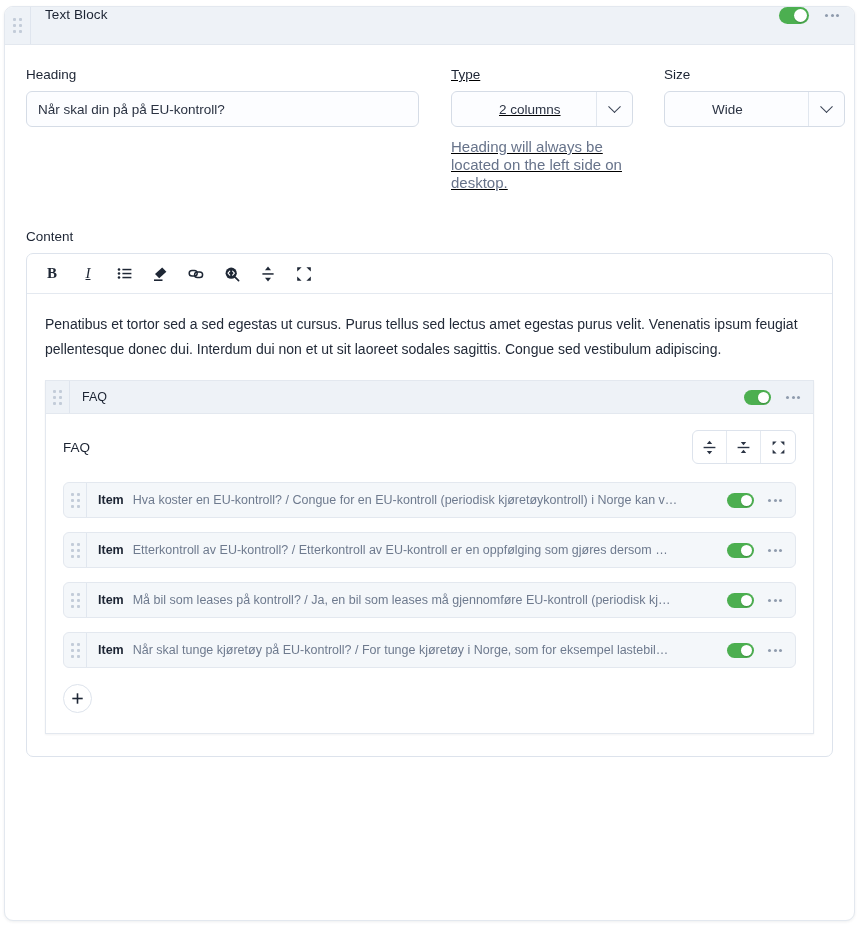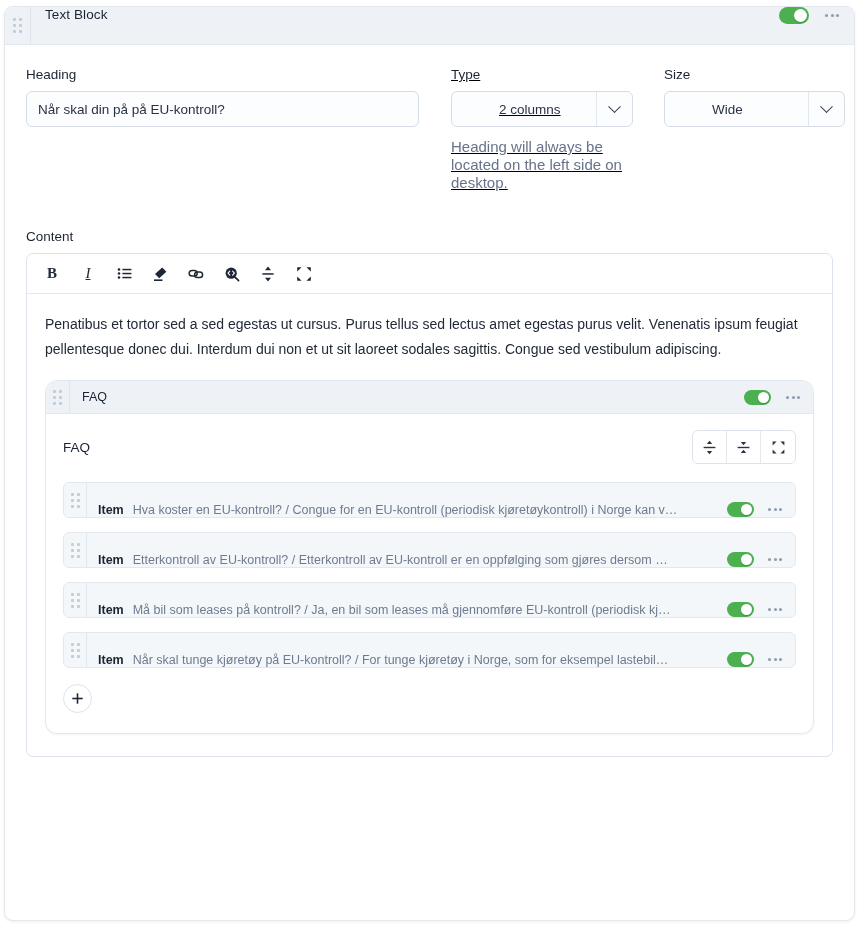--- a/index.html
+++ b/index.html
@@ -227,21 +227,21 @@
   .editor-paragraph {
     font-size: 14px;
     line-height: 25px;
     color: #222a38;
     margin-bottom: 18px;
   }
 
   
   .faq-card {
     border: 1px solid #e3e8ef;
-    border-radius: 12px;
+    border-radius: 0;
     background: #ffffff;
     overflow: hidden;
     box-shadow: 0 1px 2px rgba(16,24,40,.05);
   }
   .faq-header {
     height: 33px;
     background: #eef2f7;
     border-bottom: 1px solid #e3e8ef;
     display: flex;
     align-items: center;
@@ -291,21 +291,21 @@
   }
   .btn-group .gbtn:last-child { border-right: none; }
 
   
   .item-row {
     height: 36px;
     background: #f4f7fa;
     border: 1px solid #e3e8ef;
     border-radius: 6px;
     display: flex;
-    align-items: flex-end;
+    align-items: center;
     margin-bottom: 14px;
     overflow: hidden;
   }
   .item-row:last-of-type { margin-bottom: 0; }
   .item-row .grip {
     flex: 0 0 23px;
     width: 23px;
     border-right: 1px solid #e1e7ef;
   }
   .item-tag {

